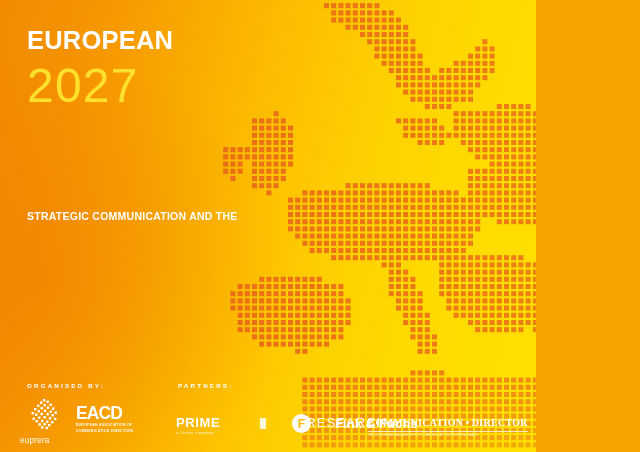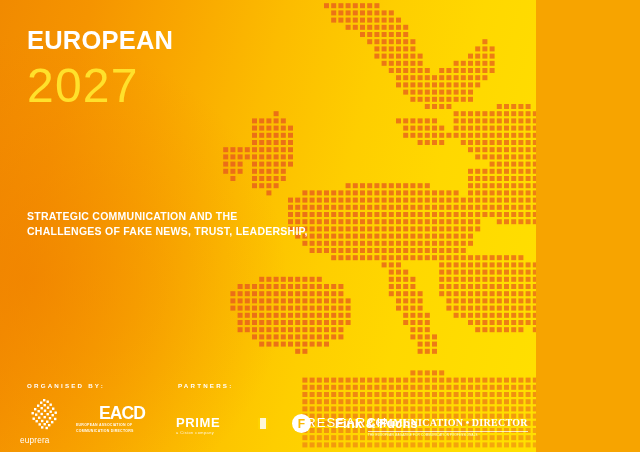--- a/index.html
+++ b/index.html
@@ -101,21 +101,21 @@
     color:#FFFFFF; font-size:8.2px; letter-spacing:0.2px;
   }
   #euprera svg { position:absolute; left:7px; top:0; }
 
   
   #eacd {
     position:absolute; left:76px; top:404px; z-index:6;
   }
   #eacd .eacd-main {
     color:#FFFFFF; font-weight:bold; font-size:17.5px;
-    letter-spacing:-0.9px; line-height:18px;margin-left:23px;
+    letter-spacing:-0.9px; line-height:18px;
   }
   #eacd .eacd-sub {
     color:#FFFFFF; font-size:3.5px; font-weight:bold;
     letter-spacing:0.25px; line-height:4.6px;
     margin-top:1px; opacity:0.95;
   }
 
   
   #prime {
     position:absolute; left:176px; top:416px; z-index:6;
@@ -2065,21 +2065,20 @@
     </svg>
   </div>
 
   <div class="title-wrap">
     <div class="title-line">EUROPEAN</div>
     <div class="year">2027</div>
   </div>
 
   <div class="sub-wrap">
     <div class="sub-line">STRATEGIC COMMUNICATION AND THE</div>
-    <div class="sub-line">CHALLENGES OF FAKE NEWS, TRUST, LEADERSHIP,</div>
   </div>
 
   <div class="foot-label" id="org-label">ORGANISED BY:</div>
   <div class="foot-label" id="partners-label">PARTNERS:</div>
 
   <div id="euprera">
     <svg width="36" height="36" viewBox="0 0 36 36">
       <g fill="#FFFFFF">
         <rect x="16" y="0" width="2.4" height="2.4"></rect>
         <rect x="19.5" y="1.5" width="2.4" height="2.4"></rect>

